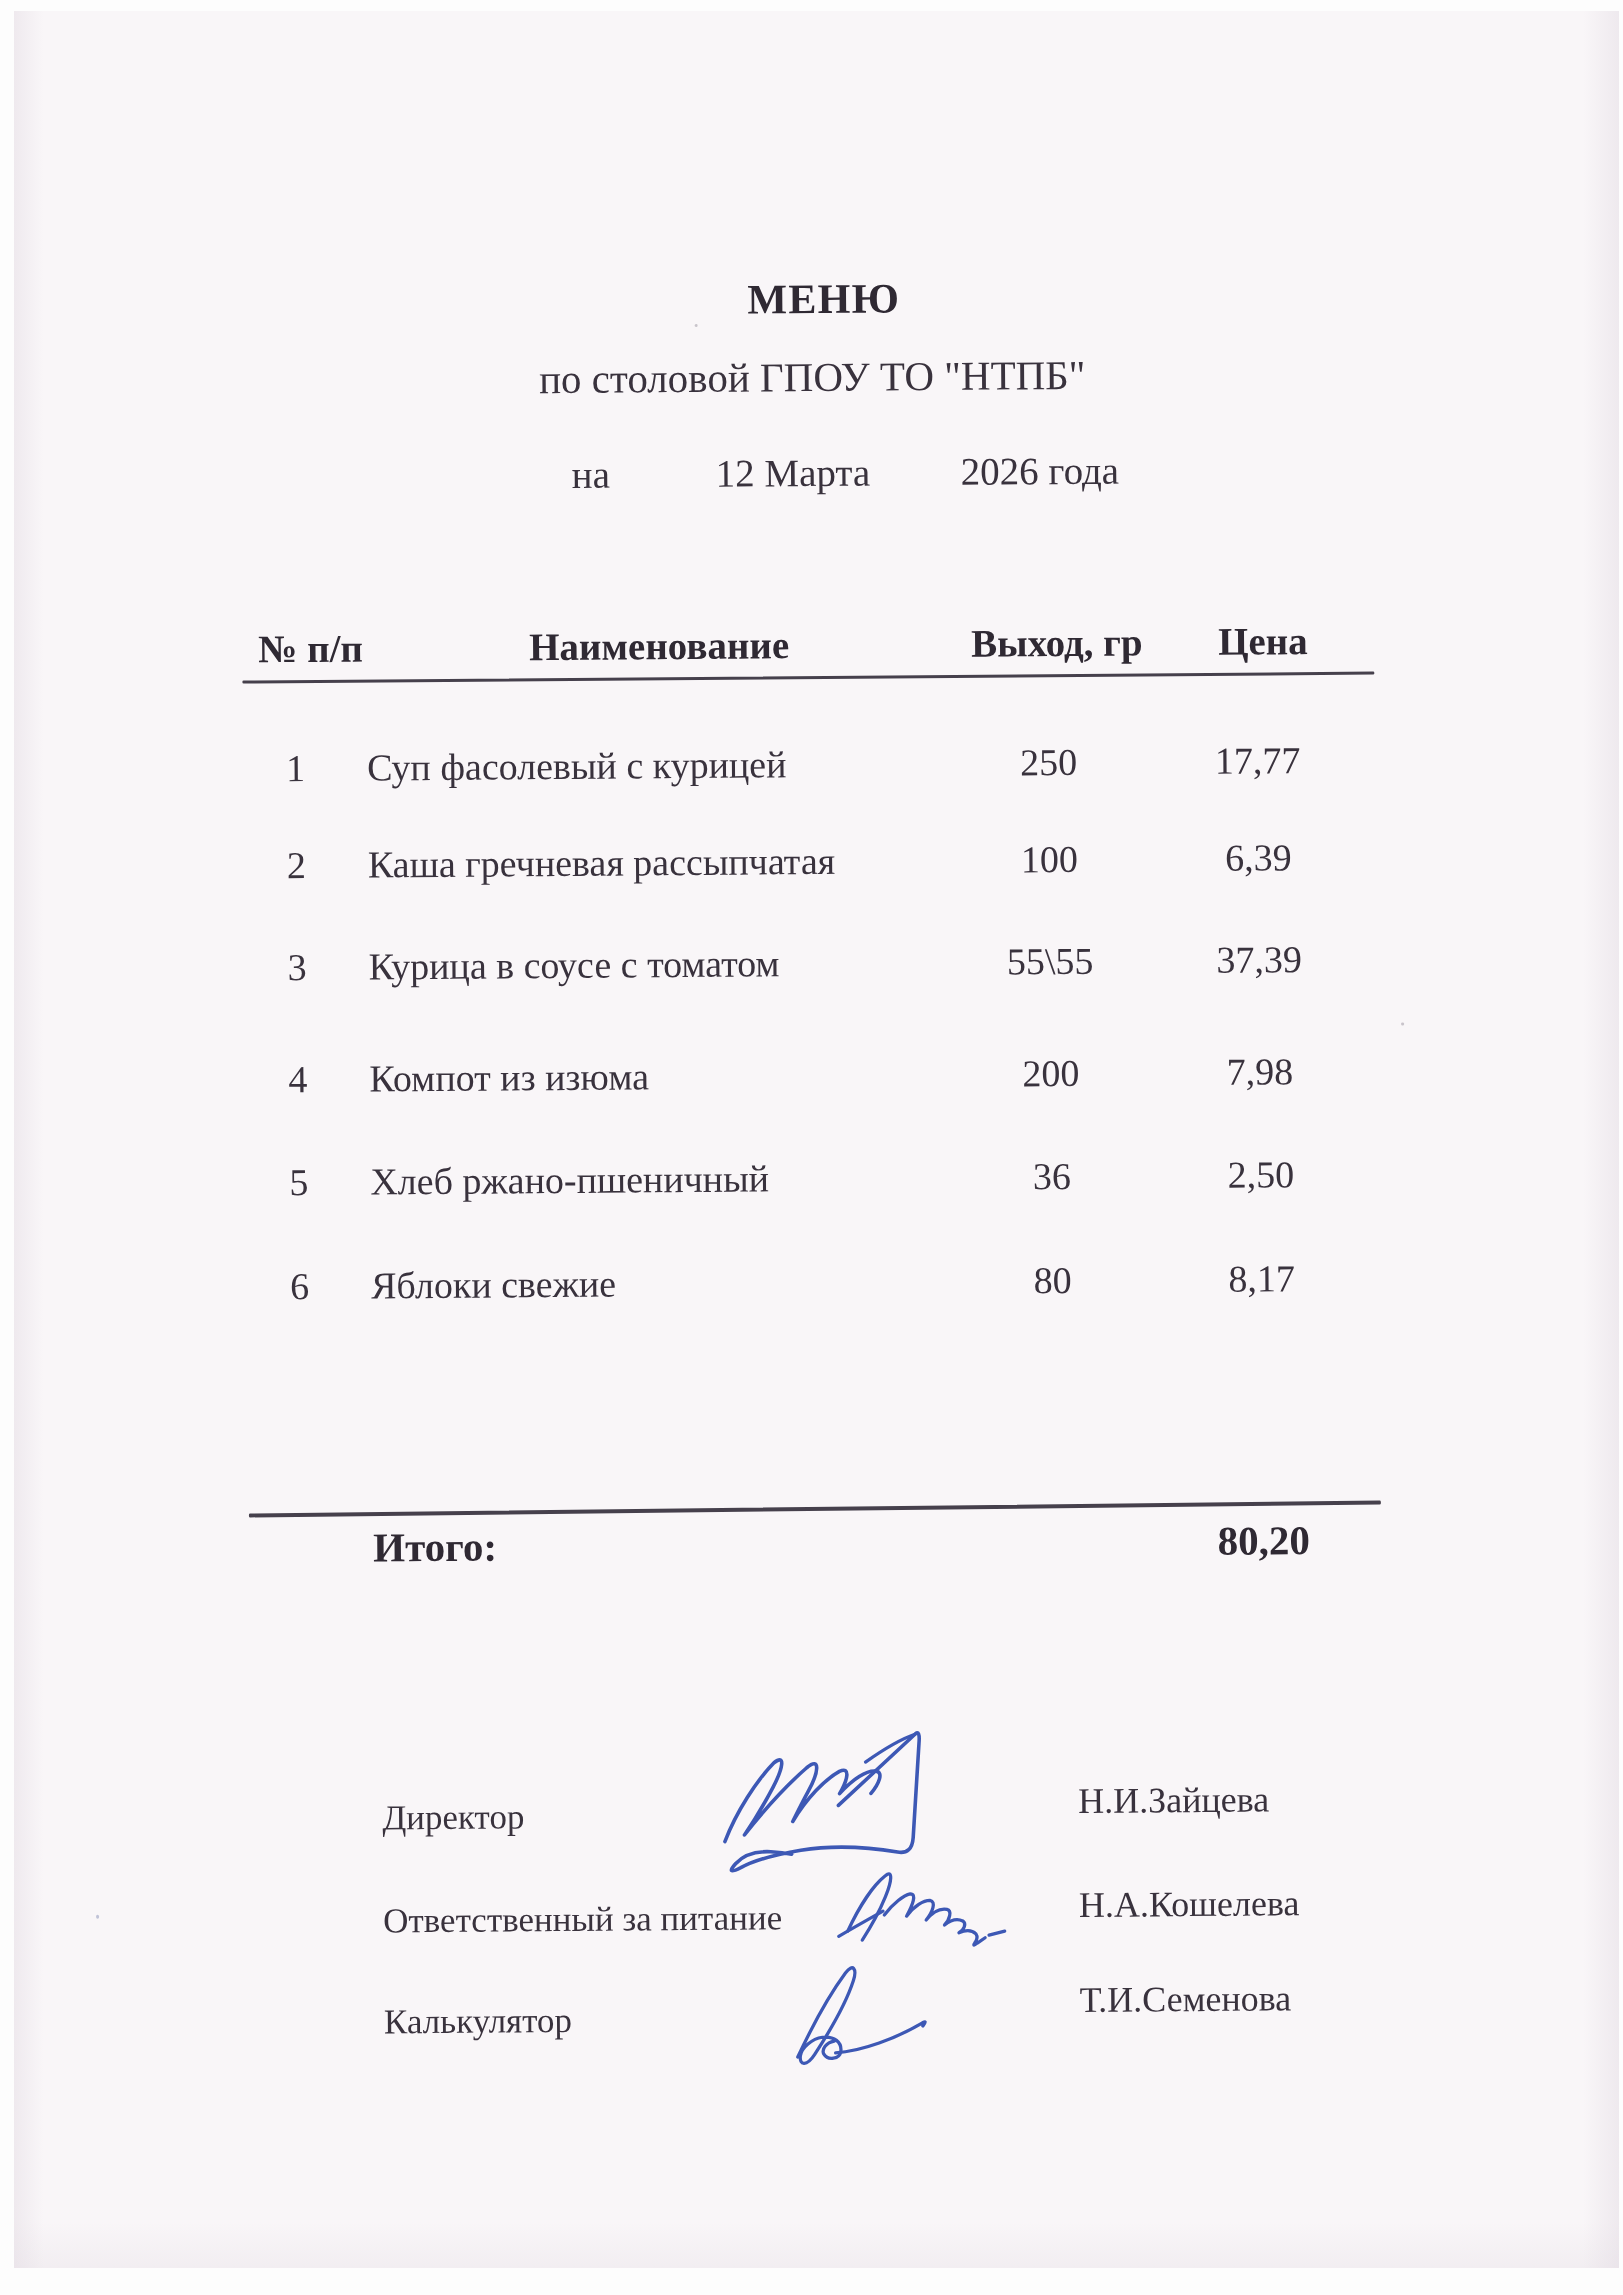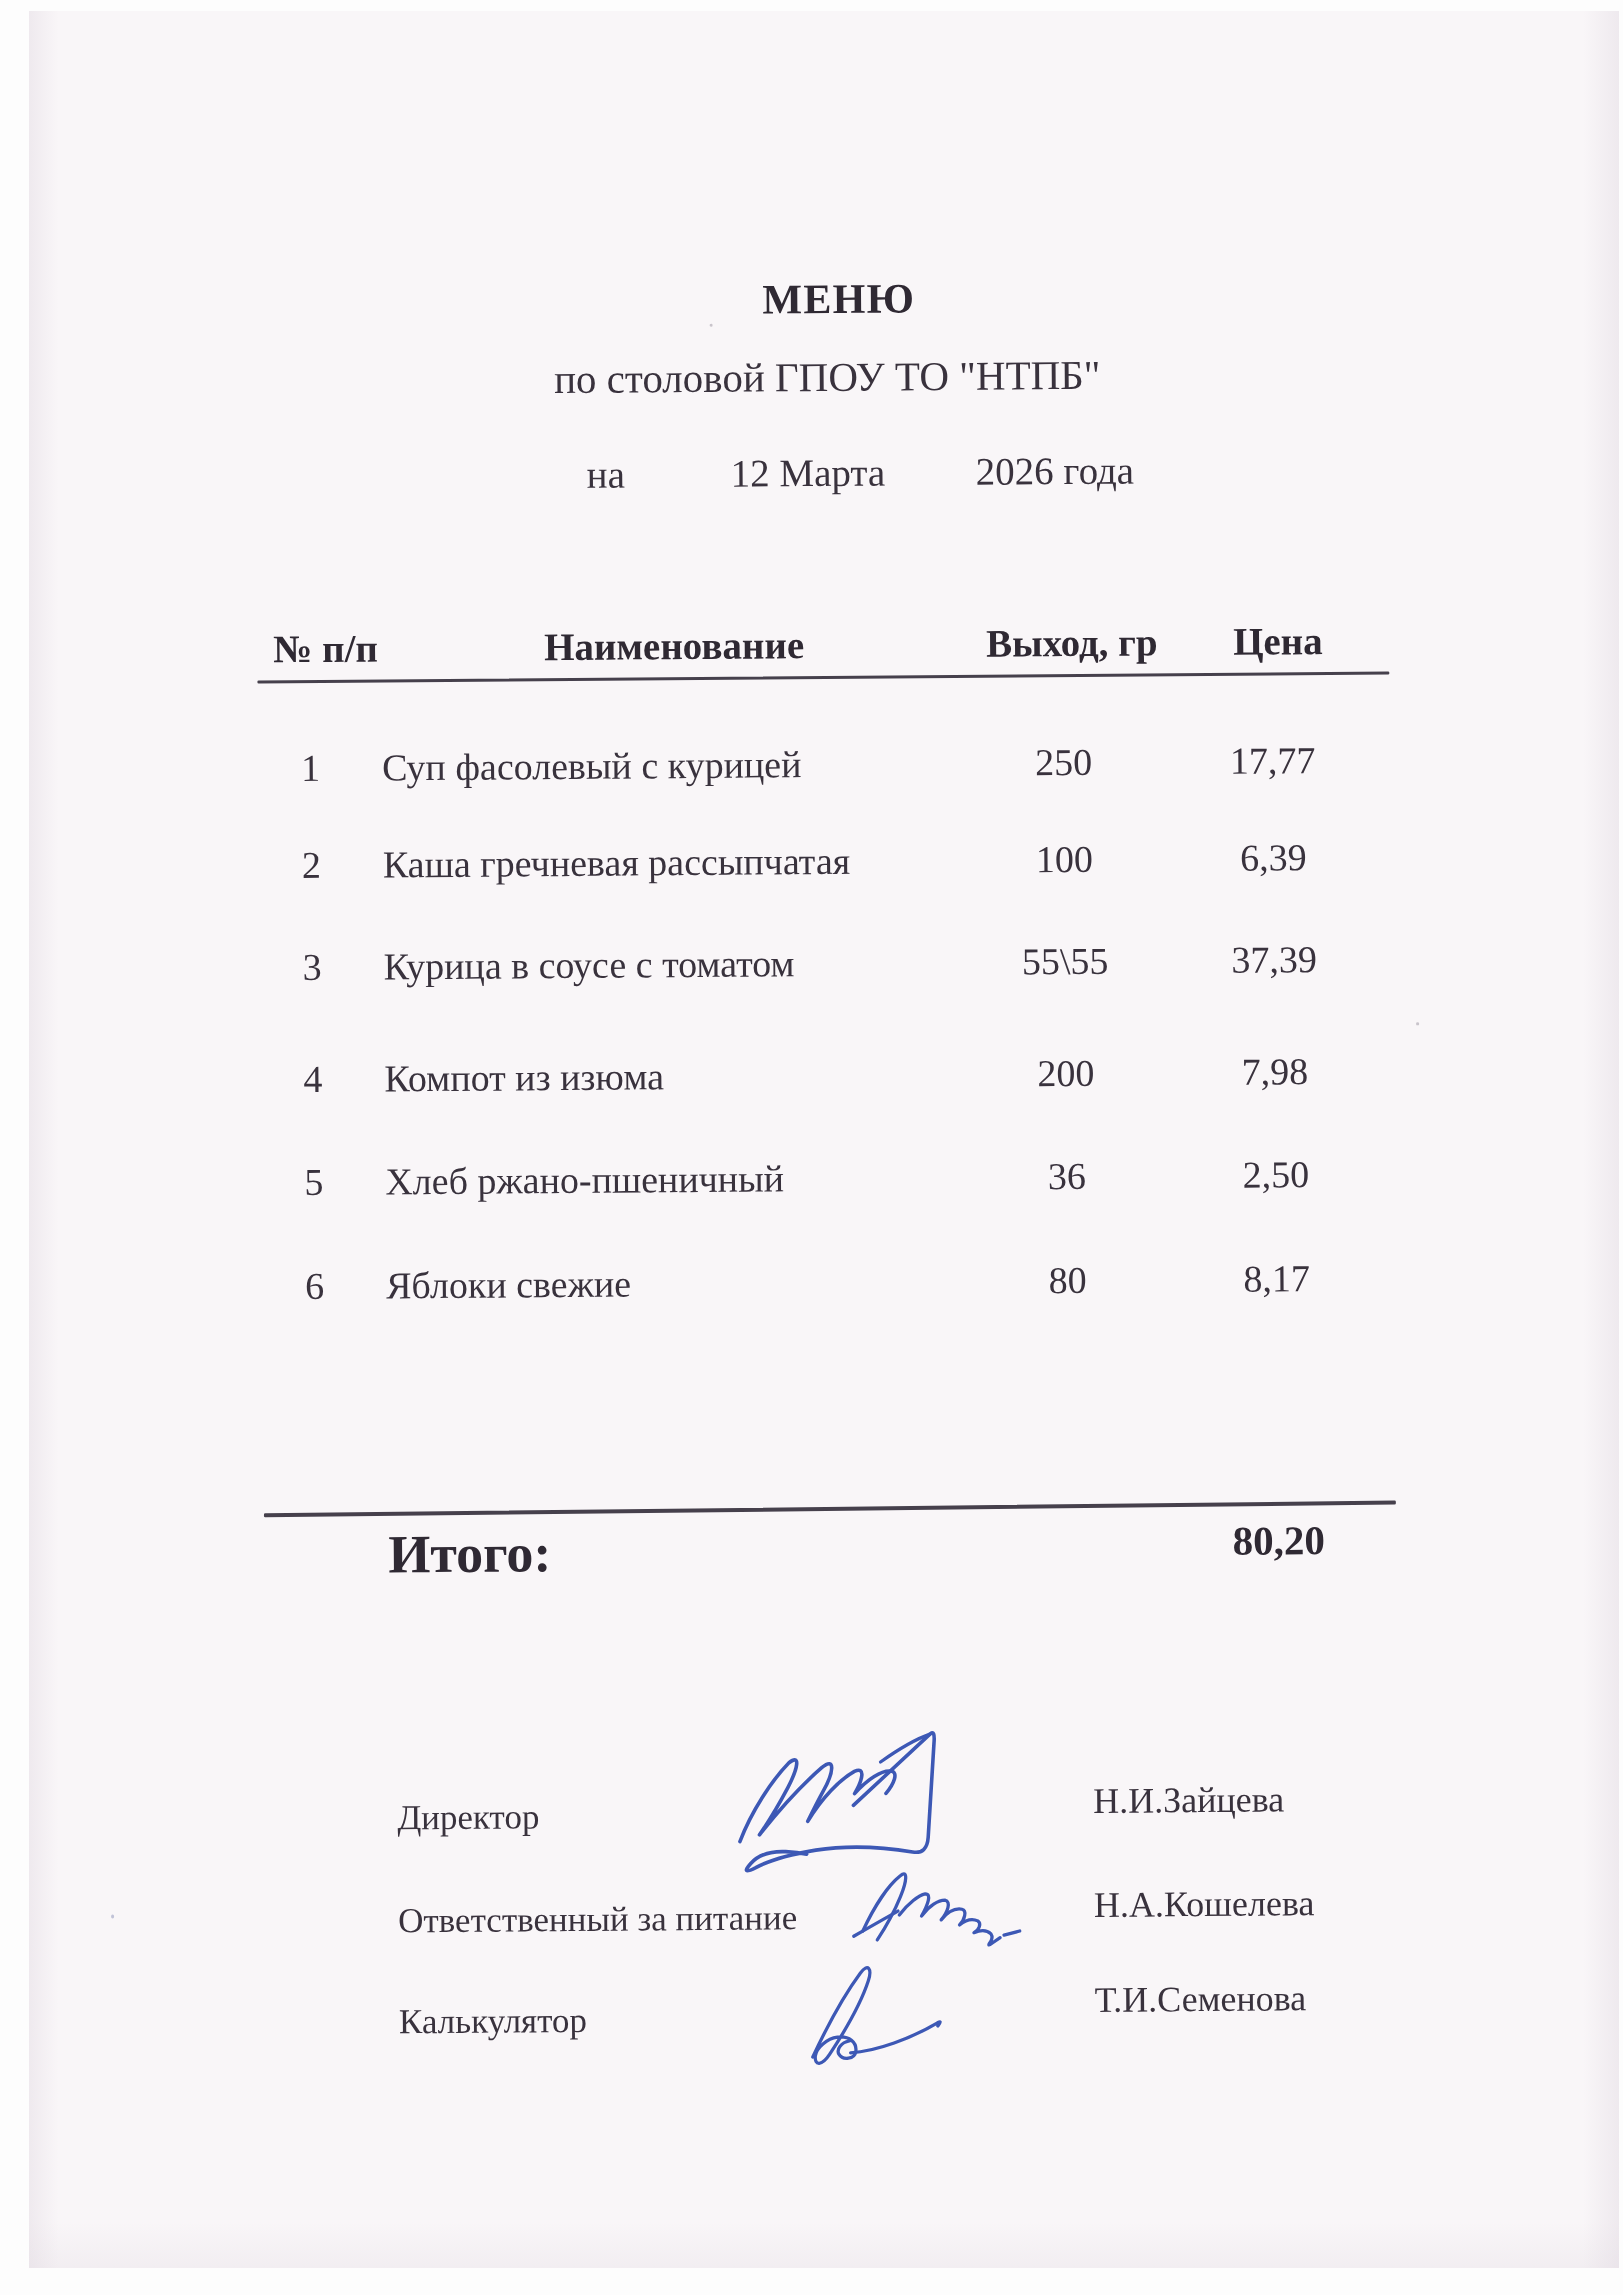--- a/index.html
+++ b/index.html
@@ -3,35 +3,35 @@
 <meta charset="utf-8">
 <style>
   html,body{margin:0;padding:0;background:#fdfdfd;}
   body{width:1624px;height:2295px;position:relative;overflow:hidden;
        font-family:"Liberation Serif","DejaVu Serif",serif;color:var(--text,#39323d);}
   .paper{position:absolute;left:14.4px;top:10.5px;right:5.2px;bottom:27.5px;
      background:
        linear-gradient(90deg, rgba(226,218,226,.45), rgba(255,255,255,0) 29.5px),
        linear-gradient(270deg, rgba(222,214,223,.40), rgba(255,255,255,0) 36px),
        linear-gradient(0deg, rgba(228,222,229,.35), rgba(255,255,255,0) 46px),
-       var(--paper,#f9f6f8); margin-left: 15px;}
+       var(--paper,#f9f6f8);}
   .content{position:absolute;inset:0;transform:rotate(-0.45deg);transform-origin:50% 50%;}
   .abs{position:absolute;line-height:1;white-space:nowrap;}
   .bold{font-weight:bold;color:#2f2933;}
   .title{font-size:42px;letter-spacing:1.3px;}
   .subtitle{font-size:41px;}
   .dateline{font-size:39px;}
   .thead{font-size:39px;font-weight:bold;color:#2f2933;}
   .rule{position:absolute;background:#46404c;border-radius:1.3px;}
   .trow{position:absolute;left:0;width:1624px;height:46px;font-size:38px;}
   .c-num{position:absolute;left:255px;width:59px;text-align:center;line-height:1;}
   .c-name{position:absolute;left:356px;line-height:1;white-space:nowrap;}
   .c-out{position:absolute;left:969px;width:137px;text-align:center;line-height:1;}
   .c-price{position:absolute;left:1178px;width:137px;text-align:center;line-height:1;}
-  .total-label{font-size:54px;}
+  .total-label{font-size:41px;}
   .total-value{font-size:41px;width:137px;text-align:center;}
   .sig-label{font-size:35px;}
   .sig-name{font-size:36px;}
   .ink{stroke:var(--ink,#3d58b5);fill:none;stroke-linecap:round;stroke-linejoin:round;}
   .speck{position:absolute;border-radius:50%;background:#8d8894;opacity:.45;}
 </style>
 </head>
 <body>
 
 <div class="paper">

